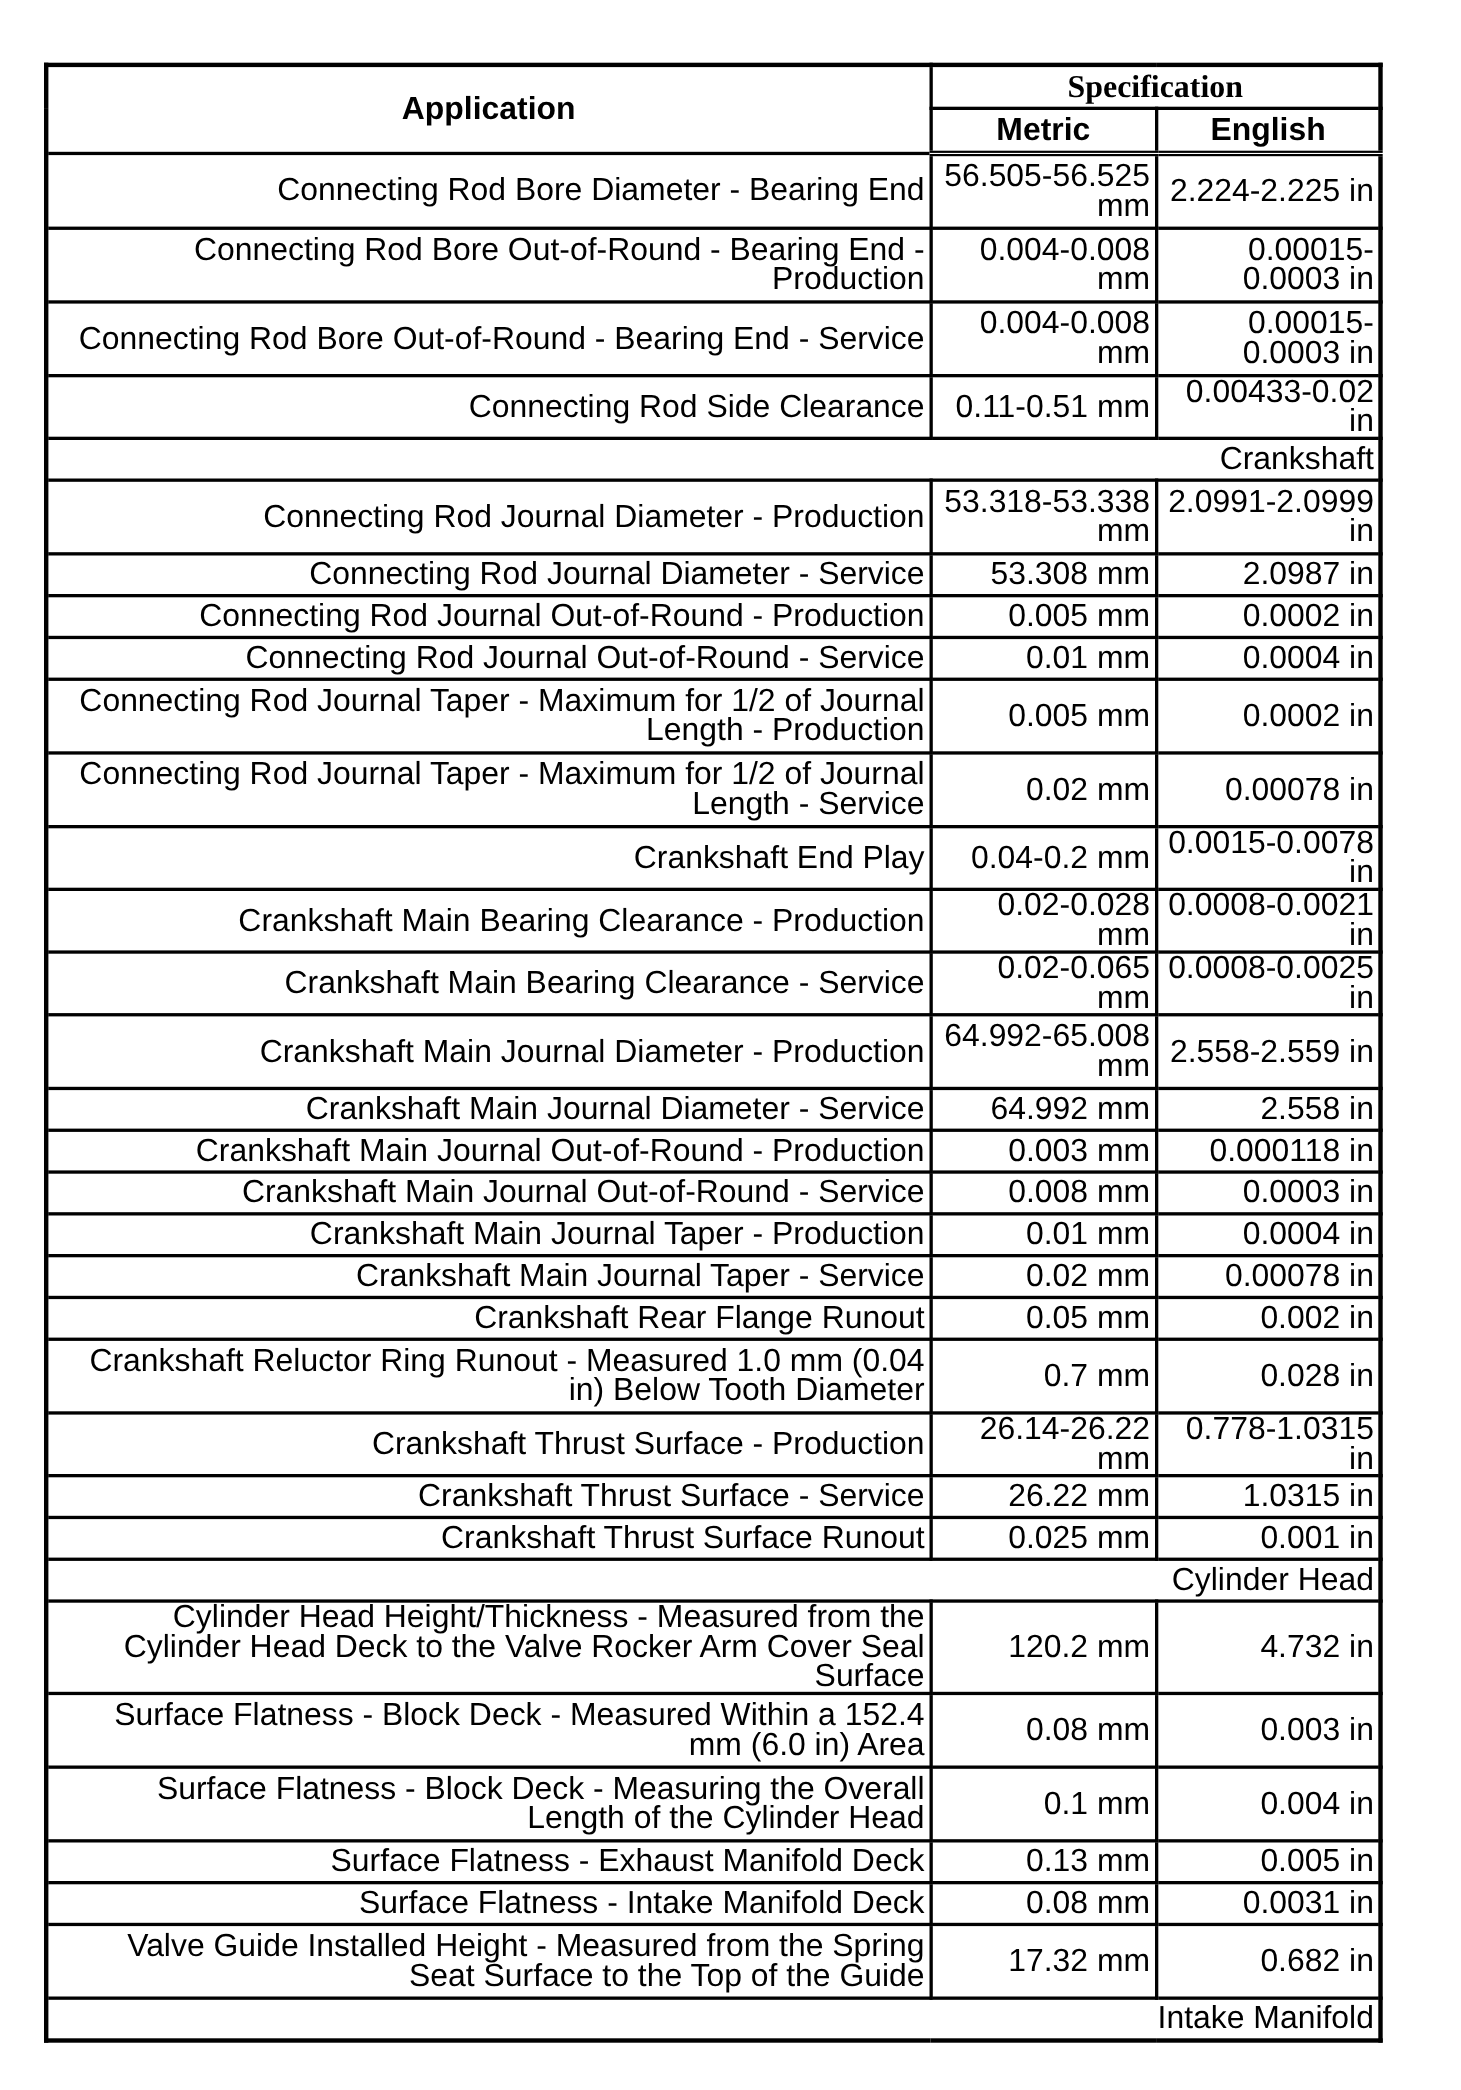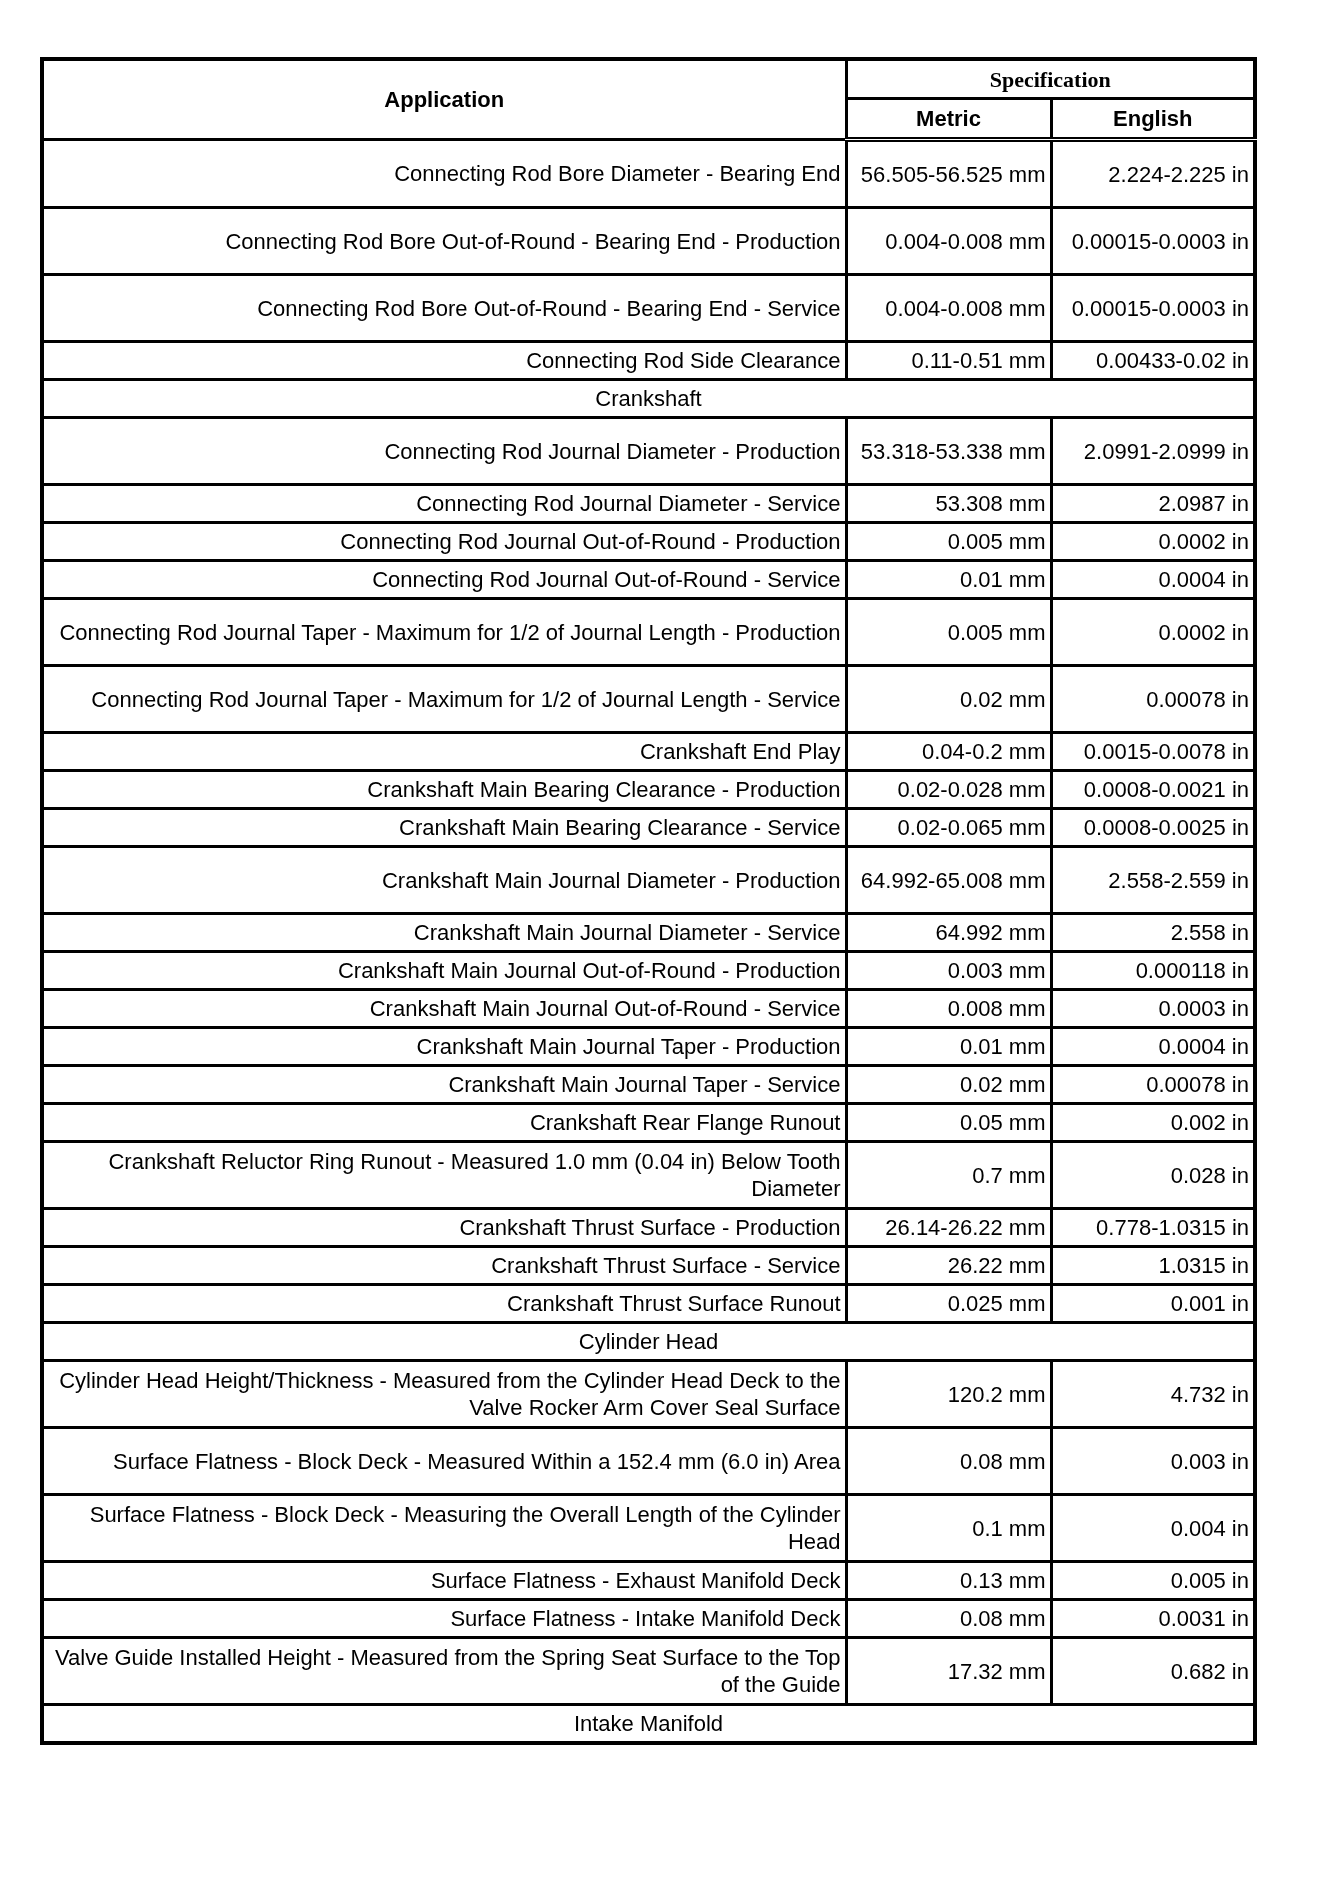--- a/index.html
+++ b/index.html
@@ -2,38 +2,38 @@
 <html><head>
 <meta charset="utf-8">
 <style>
   html, body { margin: 0; padding: 0; background: #ffffff; }
   body { width: 1328px; height: 1900px; position: relative; overflow: hidden;
          font-family: "Liberation Sans", sans-serif; color: #000; }
   table.spec {
     position: absolute; left: 40px; top: 57px;
     width: 1213px; border-collapse: collapse; table-layout: fixed;
     border: 4px solid #000;
-    font-size: 22px; line-height: 27px;
+    font-size: 29px; line-height: 27px;
   }
   table.spec col.c-app { width: 804px; }
   table.spec col.c-met { width: 205px; }
   table.spec col.c-eng { width: 204px; }
   table.spec th, table.spec td {
     border: 3px solid #000; padding: 0 4px; vertical-align: middle;
   }
   table.spec th { font-weight: bold; text-align: center; }
   th.h-app { height: 77px; }
   th.h-spec { height: 36px; font-family: Liberation Serif, serif; }
   th.h-sub { height: 36px; }
   thead tr:last-child th { border-bottom: 5px double #000; margin-left: 37px; }
   td.app { padding-left: 102px; text-align: right; }
   td.val { text-align: right; }
   tr.single td { height: 35px; }
   tr.double td { height: 64px; }
-  td.section { padding-left: 4px; height: 35px; text-align: center; }
+  td.section { padding-left: 4px; height: 35px; text-align: right; }
 </style>
 </head>
 <body>
 
 <table class="spec">
   <colgroup>
     <col class="c-app">
       <col class="c-met">
       <col class="c-eng">
   </colgroup>

